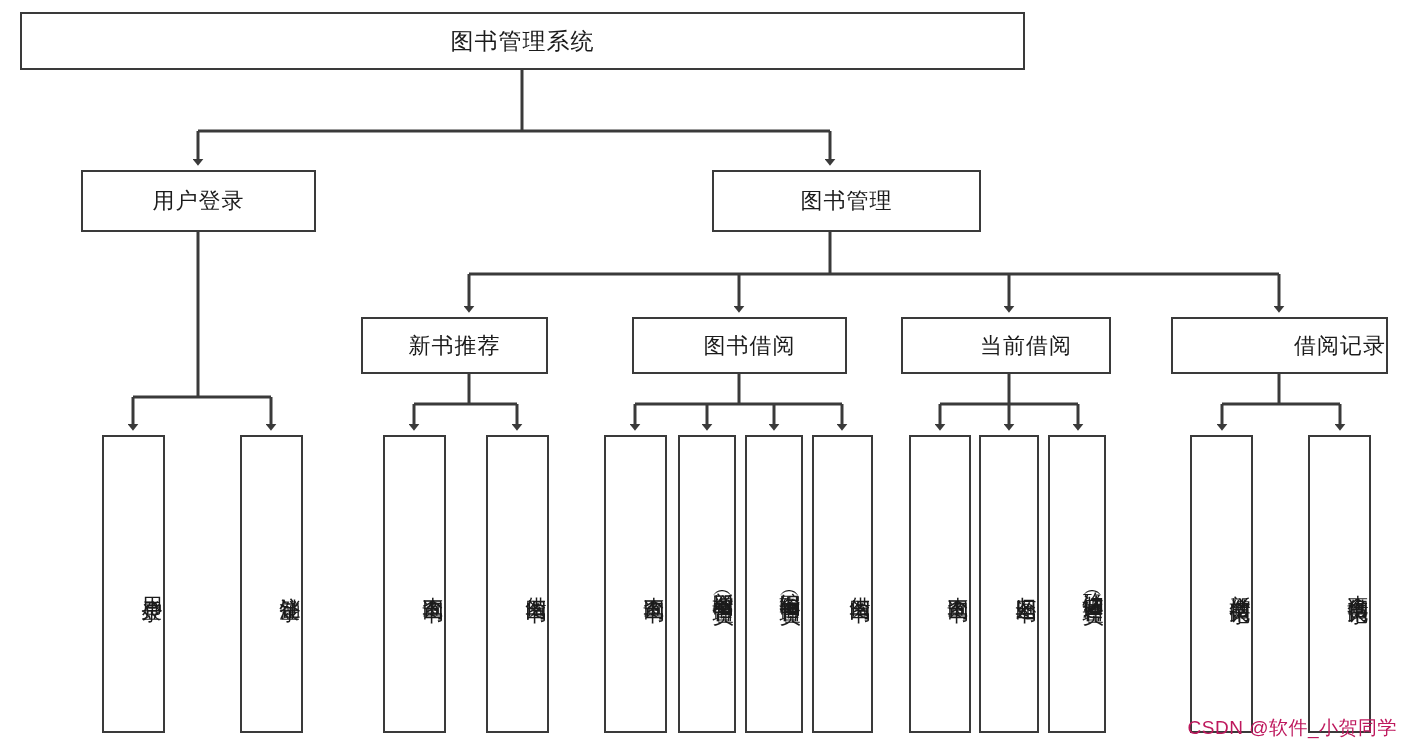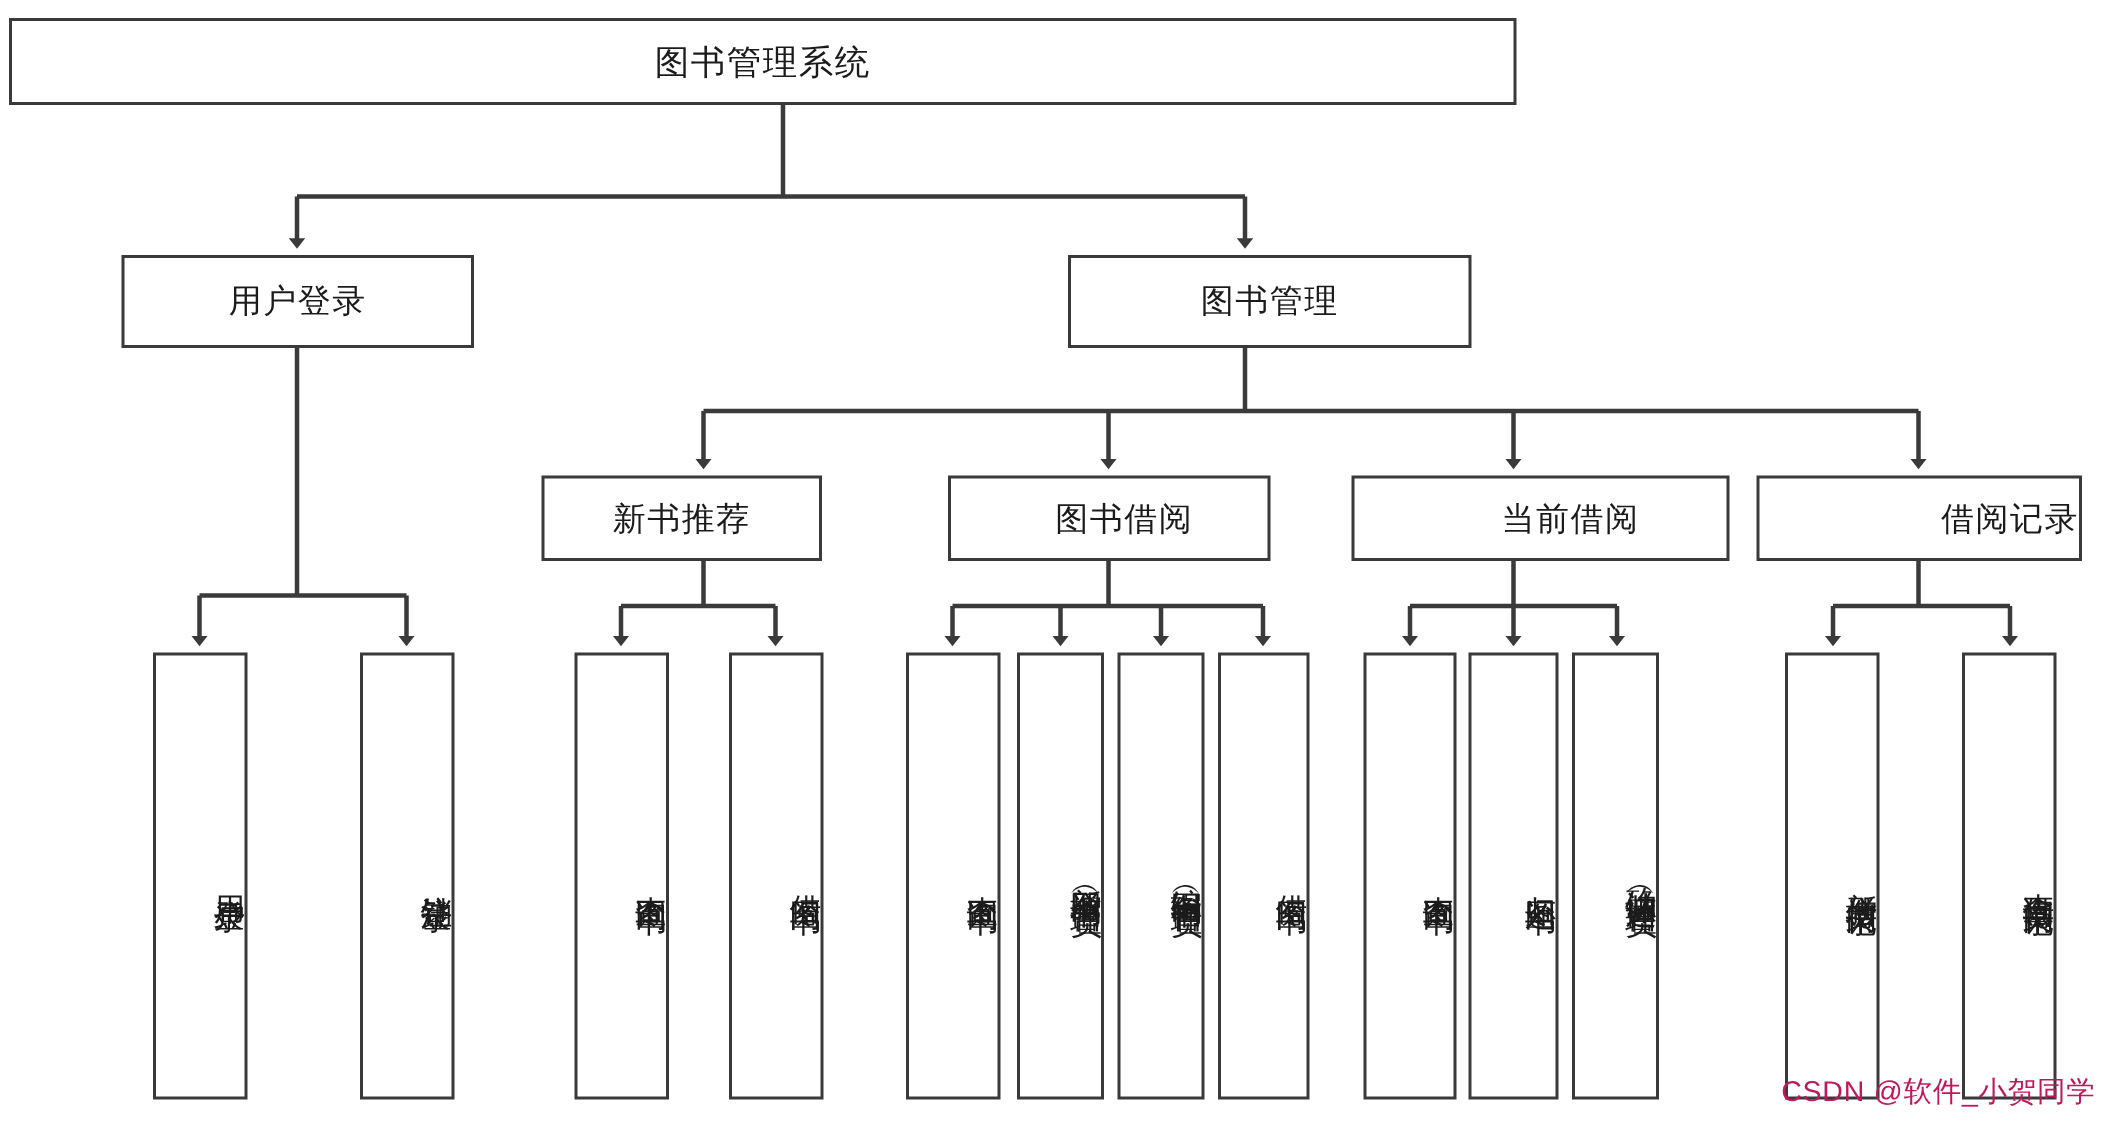--- a/index.html
+++ b/index.html
@@ -111,38 +111,38 @@
       <path d="M1009,404 L1009,427" marker-end="url(#arrow)"></path>
       <path d="M1078,404 L1078,427" marker-end="url(#arrow)"></path>
 
       <path d="M1279,374 L1279,404"></path>
       <path d="M1222,404 L1340,404"></path>
       <path d="M1222,404 L1222,427" marker-end="url(#arrow)"></path>
       <path d="M1340,404 L1340,427" marker-end="url(#arrow)"></path>
     </g>
   </svg>
 
-  <div class="node h root" style="left:6px;top:12px;width:1005px;height:58px;">
+  <div class="node h root" style="left:20px;top:12px;width:1005px;height:58px;">
     <span>图书管理系统</span>
   </div>
 
   <div class="node h" style="left:81px;top:170px;width:235px;height:62px;">
     <span>用户登录</span>
   </div>
   <div class="node h" style="left:712px;top:170px;width:269px;height:62px;">
     <span>图书管理</span>
   </div>
 
   <div class="node h" style="left:361px;top:317px;width:187px;height:57px;">
     <span>新书推荐</span>
   </div>
   <div class="node h" style="left:632px;top:317px;width:215px;height:57px;padding-left:20px;">
     <span>图书借阅</span>
   </div>
-  <div class="node h" style="left:901px;top:317px;width:252px;height:57px;padding-left:40px;">
+  <div class="node h" style="left:901px;top:317px;width:210px;height:57px;padding-left:40px;">
     <span>当前借阅</span>
   </div>
   <div class="node h" style="left:1171px;top:317px;width:217px;height:57px;justify-content:flex-end;">
     <span>借阅记录</span>
   </div>
 
   <div class="node v" style="left:102px;top:435px;width:63px;height:298px;">
     <span class="vlabel">用户登录</span>
   </div>
   <div class="node v" style="left:240px;top:435px;width:63px;height:298px;">

